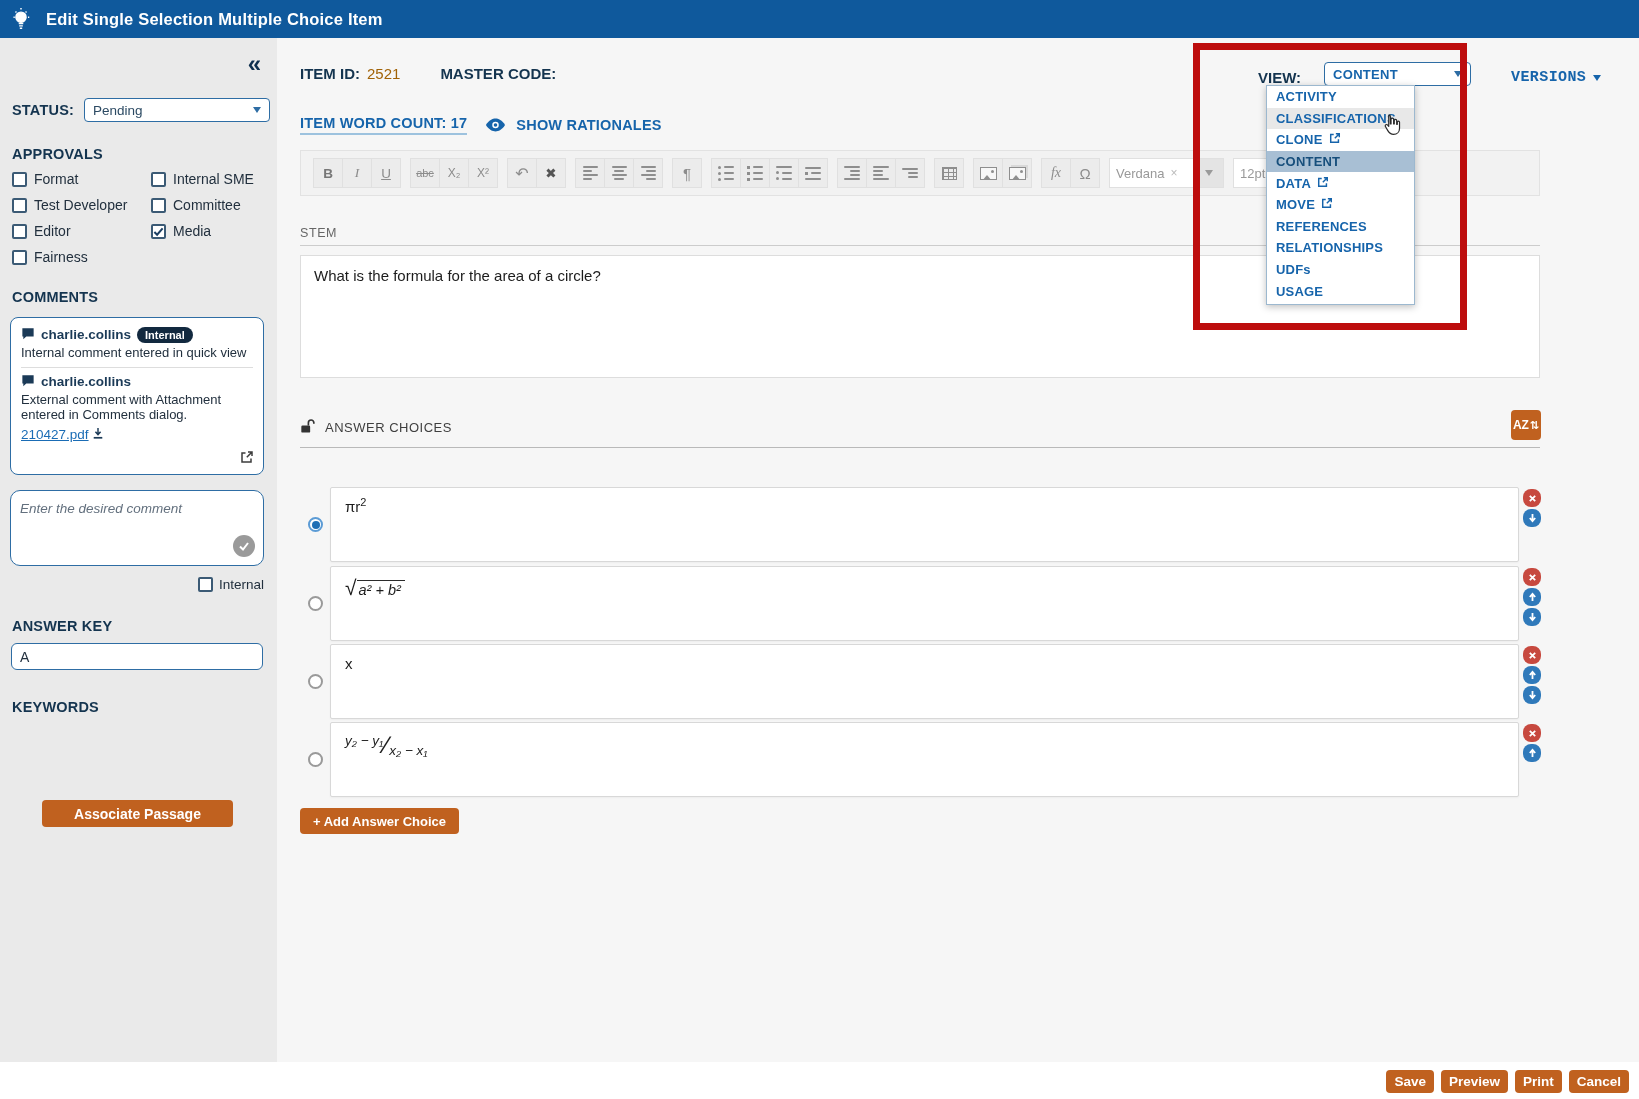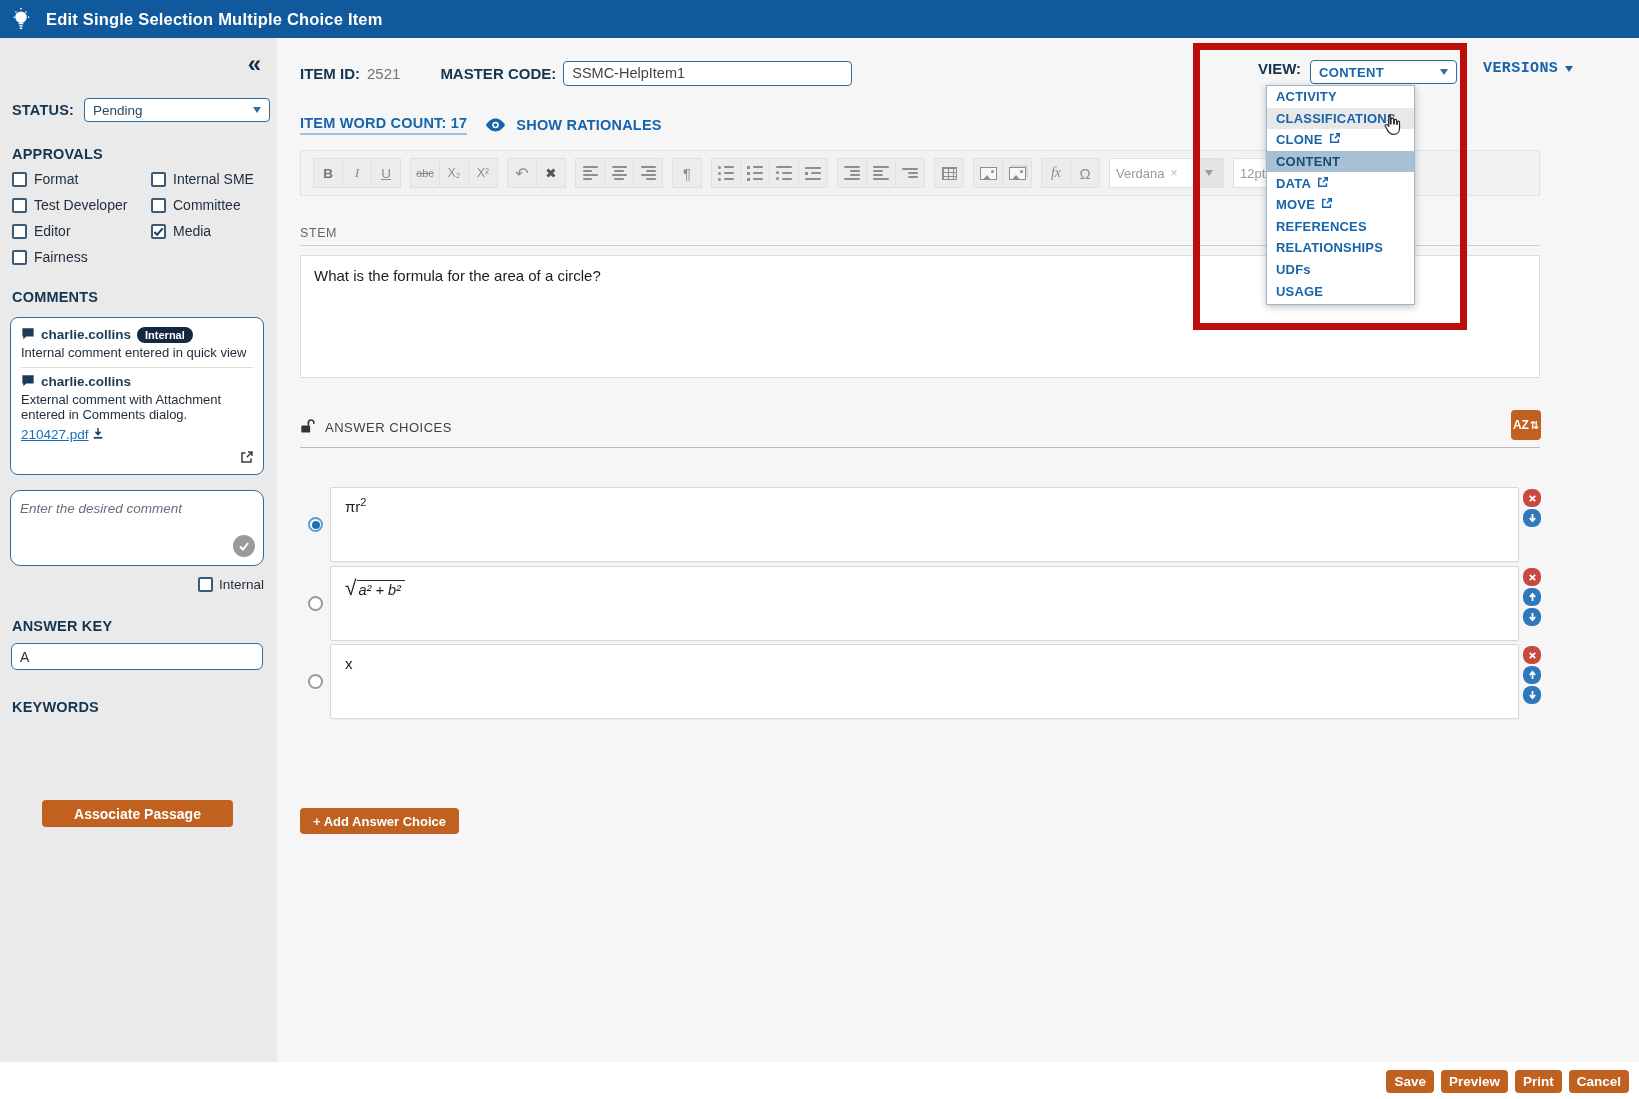--- a/index.html
+++ b/index.html
@@ -71,24 +71,24 @@
   .side-h-kw { position:absolute; left:12px; top:661px; }
   .kw-area { position:absolute; left:11px; top:687px; width:252px; height:44px; background:#fff;
     border:1.5px solid #2e6da4; border-radius:6px; font-size:13.5px; font-style:italic; color:#63707e;
     padding:6px 8px; font-family:inherit; resize:none; }
   .kw-area::placeholder { font-style:italic; color:#63707e; }
   .assoc-btn { position:absolute; left:42px; top:762px; width:191px; height:27px; font-size:14px; }
 
   
   .row-ids { position:absolute; left:23px; top:22px; width:1320px; height:26px; display:flex; align-items:center; }
   .row-ids .lbl { font-weight:bold; color:#14344f; font-size:15px; }
-  .row-ids .val { font-size:15px; color:#737373; margin-left:7px; }
+  .row-ids .val { font-size:15px; color:#a16207; margin-left:7px; }
   .mc-input { width:289px; height:25px; background:#fff; border:1px solid #2e6da4; border-radius:4px;
     font-size:14.5px; color:#444; padding:0 8px; margin-left:7px; font-family:inherit; }
-  .view-wrap { position:absolute; left:958px; top:0; display:flex; align-items:flex-start; height:26px; }
+  .view-wrap { position:absolute; left:958px; top:0; display:flex; align-items:flex-end; height:26px;gap:14px; }
   .view-sel { width:147px; height:24px; margin-left:9px; }
   .view-sel .v { color:#1664ab; font-weight:bold; font-size:13px; letter-spacing:.3px; }
   .versions { margin-left:26px; display:flex; align-items:center; gap:7px; color:#1664ab;
     font-weight:bold; font-size:15px; letter-spacing:.4px; cursor:pointer;font-family:Liberation Mono, monospace; }
   .row-wc { position:absolute; left:23px; top:77px; display:flex; align-items:center; gap:10px; }
   .wc-link { color:#1664ab; font-weight:bold; font-size:14.5px; border-bottom:2px solid #9dc2de;
     padding-bottom:2px; cursor:pointer; letter-spacing:.2px; }
   .rationales { color:#1664ab; font-weight:bold; font-size:14.5px; letter-spacing:.2px; cursor:pointer; }
 
   
@@ -307,21 +307,20 @@
 
   <button class="btn-orange assoc-btn">Associate Passage</button>
 </div>
 
 <div class="mainpane">
 
   <div class="row-ids">
     <span class="lbl">ITEM ID:</span>
     <span class="val">2521</span>
     <span class="lbl" style="margin-left:40px">MASTER CODE:</span>
-    <input class="mc-input" value="SSMC-HelpItem1" style="">
     <div class="view-wrap">
       <span class="lbl">VIEW:</span>
       <div class="sel-box view-sel">
         <span class="v">CONTENT</span>
         <span class="caret"></span>
       </div>
       <span class="versions">
         <span>VERSIONS</span>
         <span class="caret blue"></span>
       </span>
@@ -590,20 +589,42 @@
           </svg>
         </button>
       <button class="act mv">
           <svg width="9" height="10" viewBox="0 0 10 11">
             <path d="M5 1v7M2 5.5 5 9l3-3.5" stroke="#fff" stroke-width="2" fill="none"></path>
           </svg>
         </button>
     </div>
   </div>
 
+  <div class="answer-row" style="top:684px;height:75px">
+    <span class="radio" style="top:30px"></span>
+    <div class="answer-box">
+      <span class="frac">
+        <span class="num">y₂ − y₁</span>
+          <span class="fslash">∕</span>
+          <span class="den">x₂ − x₁</span>
+      </span>
+    </div>
+    <div class="acts">
+      <button class="act del">
+          <svg width="9" height="9" viewBox="0 0 10 10">
+            <path d="M2 2l6 6M8 2 2 8" stroke="#fff" stroke-width="2"></path>
+          </svg>
+        </button>
+      <button class="act mv">
+          <svg width="9" height="10" viewBox="0 0 10 11">
+            <path d="M5 10V3M2 5.5 5 2l3 3.5" stroke="#fff" stroke-width="2" fill="none"></path>
+          </svg>
+        </button>
+    </div>
+  </div>
 
   <button class="btn-orange add-btn">+ Add Answer Choice</button>
 
   <div class="view-menu">
     <div class="vm-item">
         <span>ACTIVITY</span>
       </div>
     <div class="vm-item hover">
         <span>CLASSIFICATIONS</span>
       </div>

